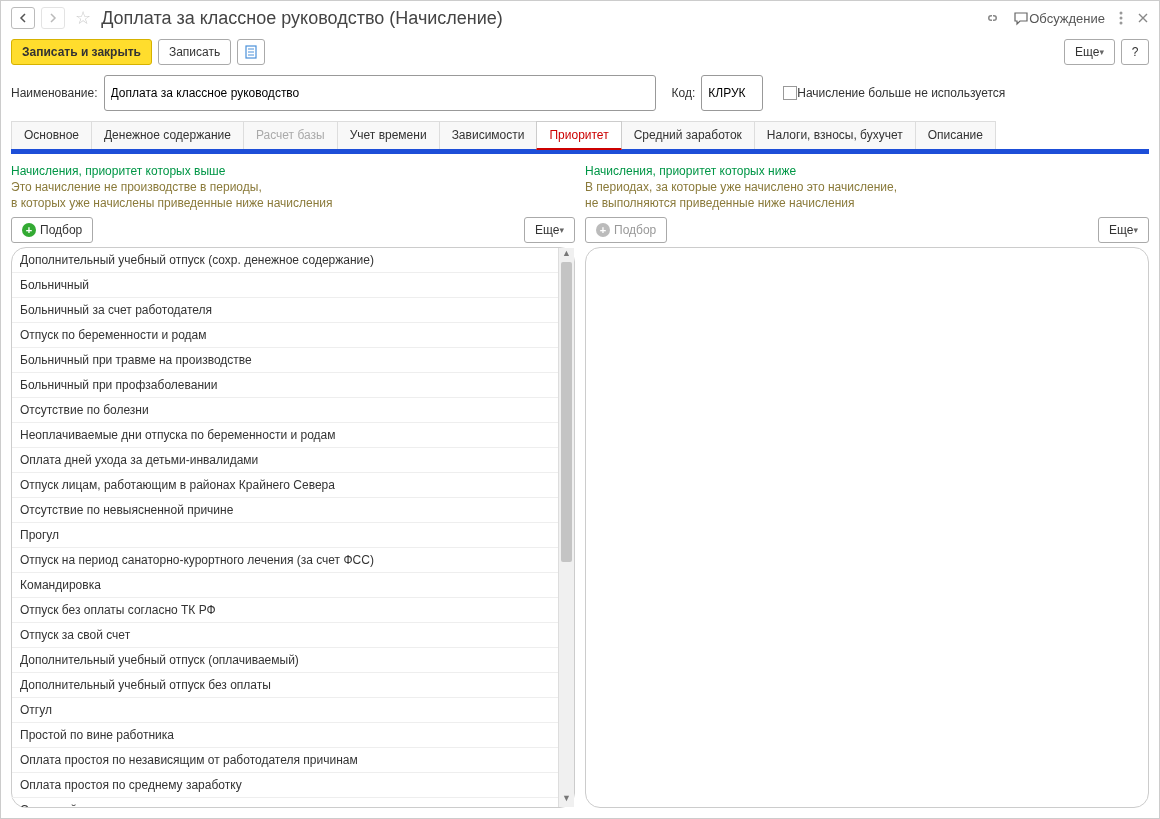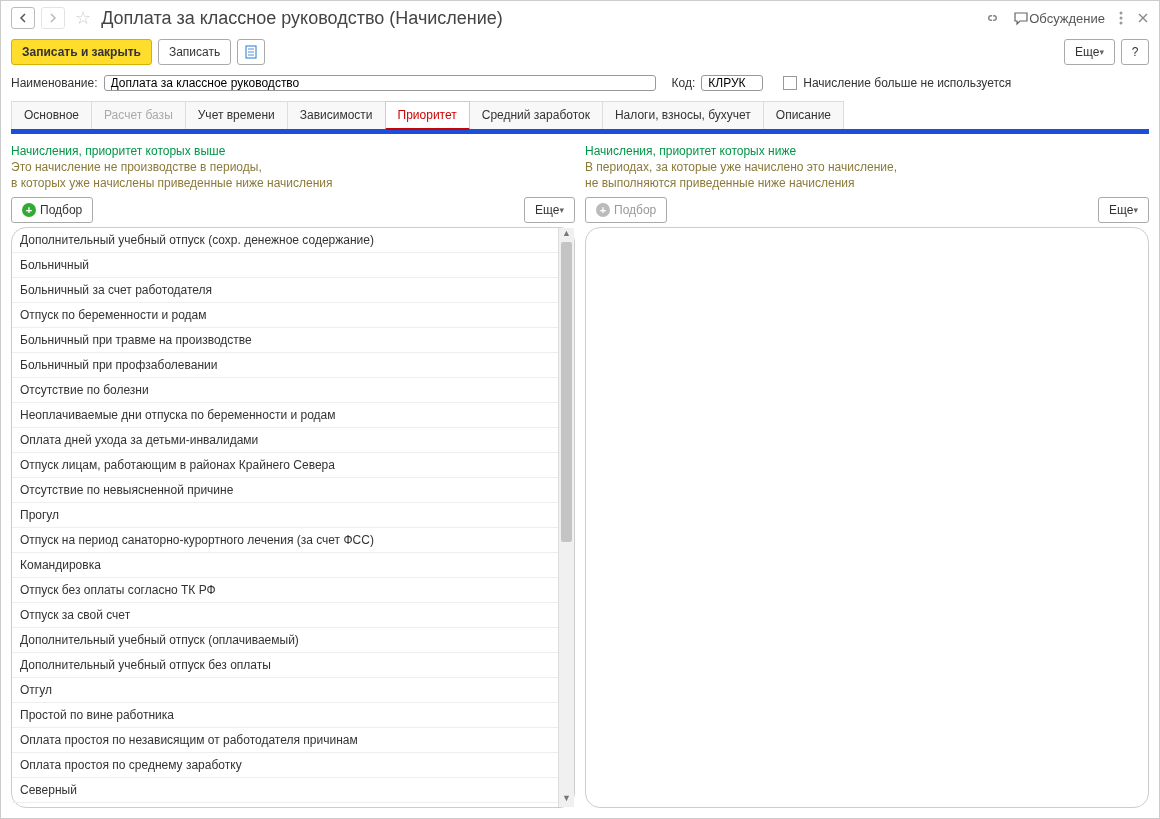--- a/index.html
+++ b/index.html
@@ -13,24 +13,24 @@
 .tb-right { display: flex; align-items: center; gap: 14px; color: #999; }
 .tb-icon { cursor: pointer; display: flex; align-items: center; gap: 0; font-size: 13px; color: #555; }
 .toolbar { display: flex; align-items: center; padding: 4px 10px; gap: 6px; }
 .btn { border: 1px solid #aaa; background: #fff; border-radius: 3px; padding: 4px 10px; cursor: pointer; font-size: 12px; height: 26px; display: flex; align-items: center; }
 .btn-yellow { background: #ffdd2d; border-color: #d6b200; font-weight: bold; }
 .btn-icon { width: 28px; justify-content: center; padding: 0; }
 .spacer { flex: 1; }
 .btn-help { width: 28px; justify-content: center; padding: 0; }
 .form-row { display: flex; align-items: center; padding: 6px 10px; gap: 6px; }
 .label { color: #333; }
-.input { border: 1px solid #999; border-radius: 3px; padding: 3px 6px; height: 16px; font-size: 12px; }
+.input { border: 1px solid #999; border-radius: 3px; padding: 3px 6px; height: 36px; font-size: 12px; }
 .input-name { flex: 0 0 552px; }
 .input-code { width: 62px; }
-.checkbox-wrap { display: flex; align-items: center; gap: 6px; margin-left: 14px; }
+.checkbox-wrap { display: flex; align-items: center; margin-left: 14px; }
 .chk { width: 14px; height: 14px; border: 1px solid #999; background: #fff; }
 .tabs { display: flex; border-bottom: 5px solid #1d4ed8; margin: 4px 10px 0 10px; }
 .tab { padding: 6px 12px; border: 1px solid transparent; border-bottom: none; cursor: pointer; color: #333; background: #f8f8f8; border-color: #ddd; margin-right: -1px; }
 .tab.disabled { color: #aaa; }
 .tab.active { background: #fff; border-color: #ccc; border-top: 1px solid #ccc; position: relative; z-index: 2; color: #c00; border-bottom: 2px solid #c00; margin-bottom: -1px; }
 .tab-body { flex: 1; padding: 10px; display: flex; gap: 10px; min-height: 0; }
 .panel { flex: 1; display: flex; flex-direction: column; min-height: 0; }
 .panel-title { color: #009646; font-size: 12px; margin-bottom: 2px; }
 .panel-sub { color: #8a7a3a; font-size: 12px; line-height: 1.3; margin-bottom: 6px; }
 .panel-toolbar { display: flex; align-items: center; gap: 6px; margin-bottom: 4px; }
@@ -115,20 +115,21 @@
     <span class="label" style="margin-left:10px">Код:</span>
     <input class="input input-code" value="КЛРУК" style="">
     <div class="checkbox-wrap">
       <div class="chk"></div>
       <span class="label">Начисление больше не используется</span>
     </div>
   </div>
 
   <div class="tabs" id="tabs-container">
       <div class="tab">Основное</div>
+      <div class="tab">Денежное содержание</div>
       <div class="tab disabled">Расчет базы</div>
       <div class="tab">Учет времени</div>
       <div class="tab">Зависимости</div>
       <div class="tab active">Приоритет</div>
       <div class="tab">Средний заработок</div>
       <div class="tab">Налоги, взносы, бухучет</div>
       <div class="tab">Описание</div>
     </div>
 
   <div class="tab-body">

